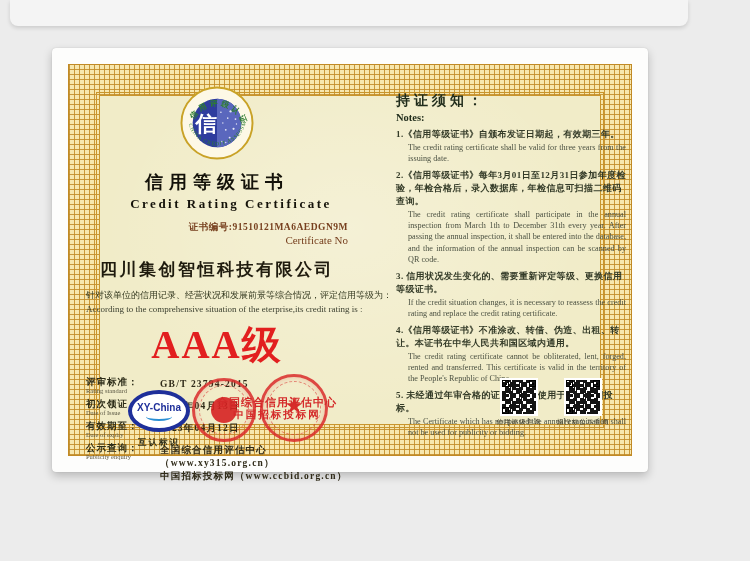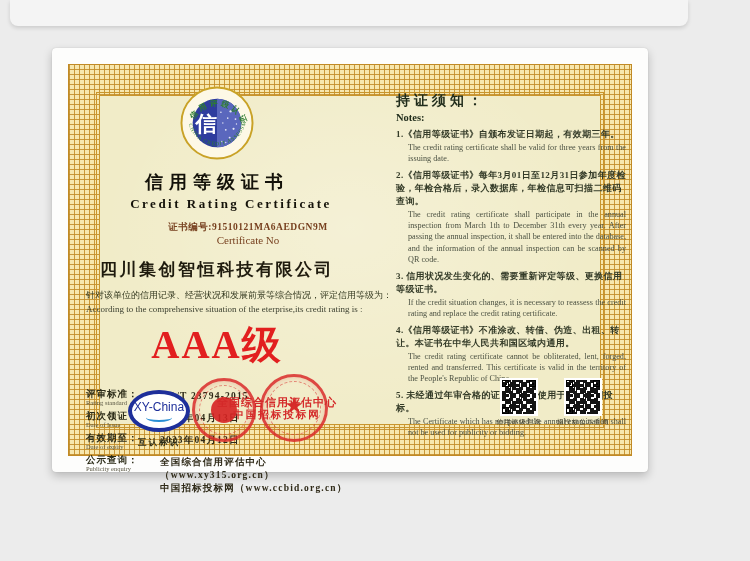--- a/index.html
+++ b/index.html
@@ -32,41 +32,41 @@
     background:#f1ecc8;
     background-image:radial-gradient(ellipse at 50% 40%, rgba(255,255,255,.25), rgba(0,0,0,0) 70%);
     border:1px solid #c9952d;
     outline:1px solid #c9952d;outline-offset:2px;
   }
   
   .col-left{position:absolute;left:34px;top:26px;width:262px;text-align:center;color:#23200f;}
   .logo{width:74px;height:74px;margin:12px auto 10px auto;display:block;}
   .title-cn{font-size:18px;font-weight:bold;letter-spacing:6px;color:#14120a;white-space:nowrap;}
   .title-en{font-size:13px;font-weight:bold;letter-spacing:2.5px;color:#15130a;margin-top:2px;white-space:nowrap;padding-left:28px;}
-  .certno{margin-top:10px;text-align:center;padding-left:62px;color:#77401f;line-height:1.25;}
+  .certno{margin-top:10px;text-align:right;padding-left:62px;color:#77401f;line-height:1.25;}
   .certno .no-line{font-size:9.5px;font-weight:bold;letter-spacing:.5px;}
   .certno .no-sub{font-size:11px;}
   .company{margin-top:10px;font-size:17px;font-weight:bold;letter-spacing:2.5px;color:#1f1b0e;white-space:nowrap;}
   .intro-cn{margin-top:8px;font-size:9px;color:#33381f;white-space:nowrap;}
   .intro-en{font-size:9px;color:#3c4030;margin-top:2px;white-space:nowrap;}
   .rating{margin-top:4px;font-size:39px;font-weight:bold;color:#e21f1f;letter-spacing:2px;font-family:"Liberation Serif",serif;}
-  .fields{margin-top:18px;text-align:left;}
+  .fields{margin-top:6px;text-align:left;}
   .frow{display:flex;margin-bottom:5px;}
   .flabel{width:74px;flex:none;line-height:1;}
   .flabel .lcn{font-size:9.5px;font-weight:bold;color:#2c2c18;letter-spacing:1px;}
   .flabel .len{font-size:6.5px;color:#5a5743;margin-top:1px;}
   .fvalue{font-size:9.5px;font-weight:bold;color:#2f2a18;letter-spacing:1.2px;line-height:1.4;}
   
   .xy-wrap{position:absolute;left:74px;top:342px;width:66px;text-align:center;}
   .xy-oval{
     width:54px;height:34px;margin:0 auto;border-radius:50%;
     border:4px solid #1e2f9a;background:#fff;
     display:flex;flex-direction:column;align-items:center;justify-content:center;
   }
-  .xy-text{font-size:12px;font-weight:normal;color:#1e2f9a;font-family:"Liberation Sans",sans-serif;}
+  .xy-text{font-size:10px;font-weight:bold;color:#1e2f9a;font-family:"Liberation Sans",sans-serif;}
   .xy-wave{width:26px;height:7px;border-bottom:2px solid #2a8fd4;border-radius:50%;margin-top:-1px;}
   .xy-caption{font-size:8.5px;font-weight:bold;color:#2c2c18;letter-spacing:2px;margin-top:5px;}
   .stamp{position:absolute;border-radius:50%;border:3px solid rgba(217,42,42,.85);
          box-shadow:inset 0 0 6px rgba(217,42,42,.25);}
   .stamp::before{content:"";position:absolute;inset:4px;border:1px dashed rgba(217,42,42,.55);border-radius:50%;}
   .stamp1{left:140px;top:330px;width:58px;height:58px;}
   .stamp1::after{content:"";position:absolute;left:16px;top:16px;width:26px;height:26px;border-radius:50%;background:rgba(214,34,34,.9);}
   .stamp2{left:208px;top:326px;width:62px;height:62px;}
   .star{position:absolute;left:0;right:0;top:16px;text-align:center;font-size:22px;color:rgba(214,34,34,.95);}
   .stamp-overlay{position:absolute;left:133px;top:348px;width:184px;text-align:center;color:#d42a2a;z-index:5;line-height:1.15;}

